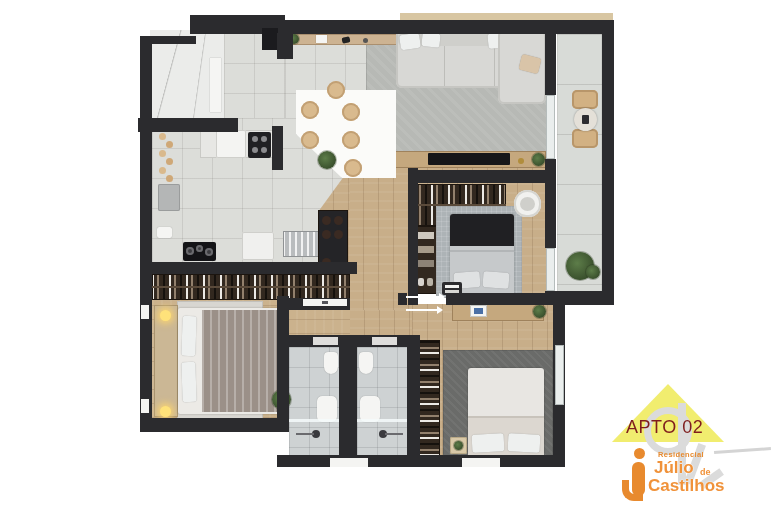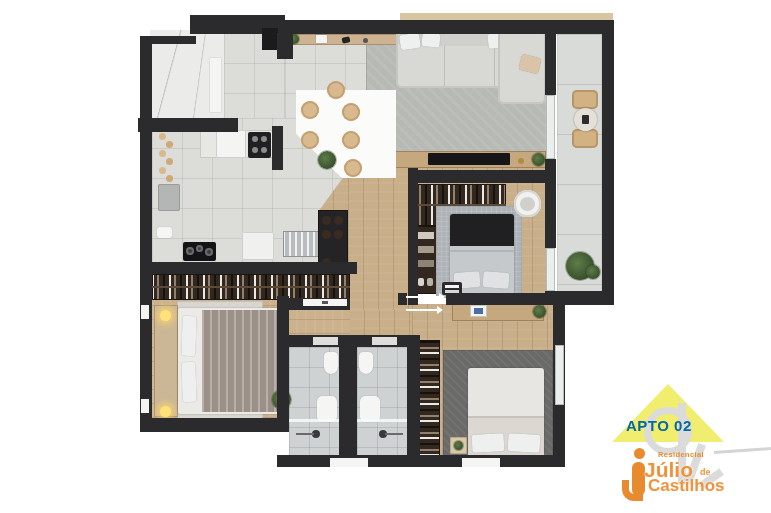--- a/index.html
+++ b/index.html
@@ -36,21 +36,21 @@
   .rug{box-shadow:inset 0 0 0 1px rgba(0,0,0,.10)}
   .plant{border-radius:50%;background:radial-gradient(circle at 40% 40%,#5d7d49,#394f2c 72%);
          box-shadow:0 0 0 1px rgba(40,55,30,.35)}
   .stool{border-radius:50%;background:#d9ba8e;box-shadow:inset 0 0 0 2px #c2a074}
   .pill{background:#eef0ef;border-radius:3px;box-shadow:0 0 1px rgba(0,0,0,.3)}
   .arr{height:2px;background:#fff}
   .arr:after{content:"";position:absolute;right:-5px;top:-3px;border-left:6px solid #fff;
              border-top:4px solid transparent;border-bottom:4px solid transparent}
   .lamp{border-radius:50%;background:#ffe27a;box-shadow:0 0 7px 3px rgba(255,215,110,.85)}
   .white{background:#f5f5f3;box-shadow:0 0 1px rgba(0,0,0,.35)}
-  .t-apto{font-size:15px;font-weight:bold;letter-spacing:.5px;color:#0369a1}
+  .t-apto{font-size:18px;font-weight:normal;letter-spacing:.5px;color:#7f1d1d}
   .t-res{font-size:7.5px;font-weight:bold;color:#e88a2e;letter-spacing:.4px}
   .t-orange{font-weight:bold;color:#f0923a;text-shadow:0 0 2px #fff,0 0 1px #fff}
   .wm{background:#dbdbdb}
 </style>
 </head>
 <body>
 
 <div class="a marble" style="left:150px;top:30px;width:76px;height:92px"></div>
 <div class="a tile" style="left:224px;top:33px;width:62px;height:92px"></div>
 <div class="a tile" style="left:285px;top:33px;width:262px;height:137px"></div>
@@ -257,16 +257,16 @@
   <div class="a" style="left:49px;top:32px;width:34px;height:34px;border:7px solid #dbdbdb;border-radius:50%;background:transparent"></div>
   <div class="a wm" style="left:83px;top:28px;width:8px;height:82px"></div>
   <div class="a wm" style="left:96px;top:68px;width:8px;height:42px;transform:rotate(20deg)"></div>
   <div class="a wm" style="left:103px;top:100px;width:26px;height:8px;transform:rotate(-35deg)"></div>
   <div class="a" style="left:119px;top:74px;width:57px;height:3px;background:#d4d4d4;transform:rotate(-4deg)"></div>
   <div class="a t-apto" style="left:31px;top:42px;width:110px">APTO 02</div>
   <div class="a" style="left:39px;top:73px;width:11px;height:11px;border-radius:50%;background:#e88a2e"></div>
   <div class="a" style="left:37px;top:87px;width:13px;height:34px;border-radius:6px;background:#e88a2e"></div>
   <div class="a" style="left:27px;top:105px;width:14px;height:14px;border-radius:0 0 0 12px;border-left:7px solid #e88a2e;border-bottom:7px solid #e88a2e"></div>
   <div class="a t-res" style="left:63px;top:75px">Residencial</div>
-  <div class="a t-orange" style="left:49px;top:83px;font-size:21px">Júlio</div>
+  <div class="a t-orange" style="left:59px;top:83px;font-size:17px">Júlio</div>
   <div class="a t-orange" style="left:105px;top:92px;font-size:9px">de</div>
   <div class="a t-orange" style="left:53px;top:101px;font-size:17px">Castilhos</div>
 </div>
 
 </body></html>

